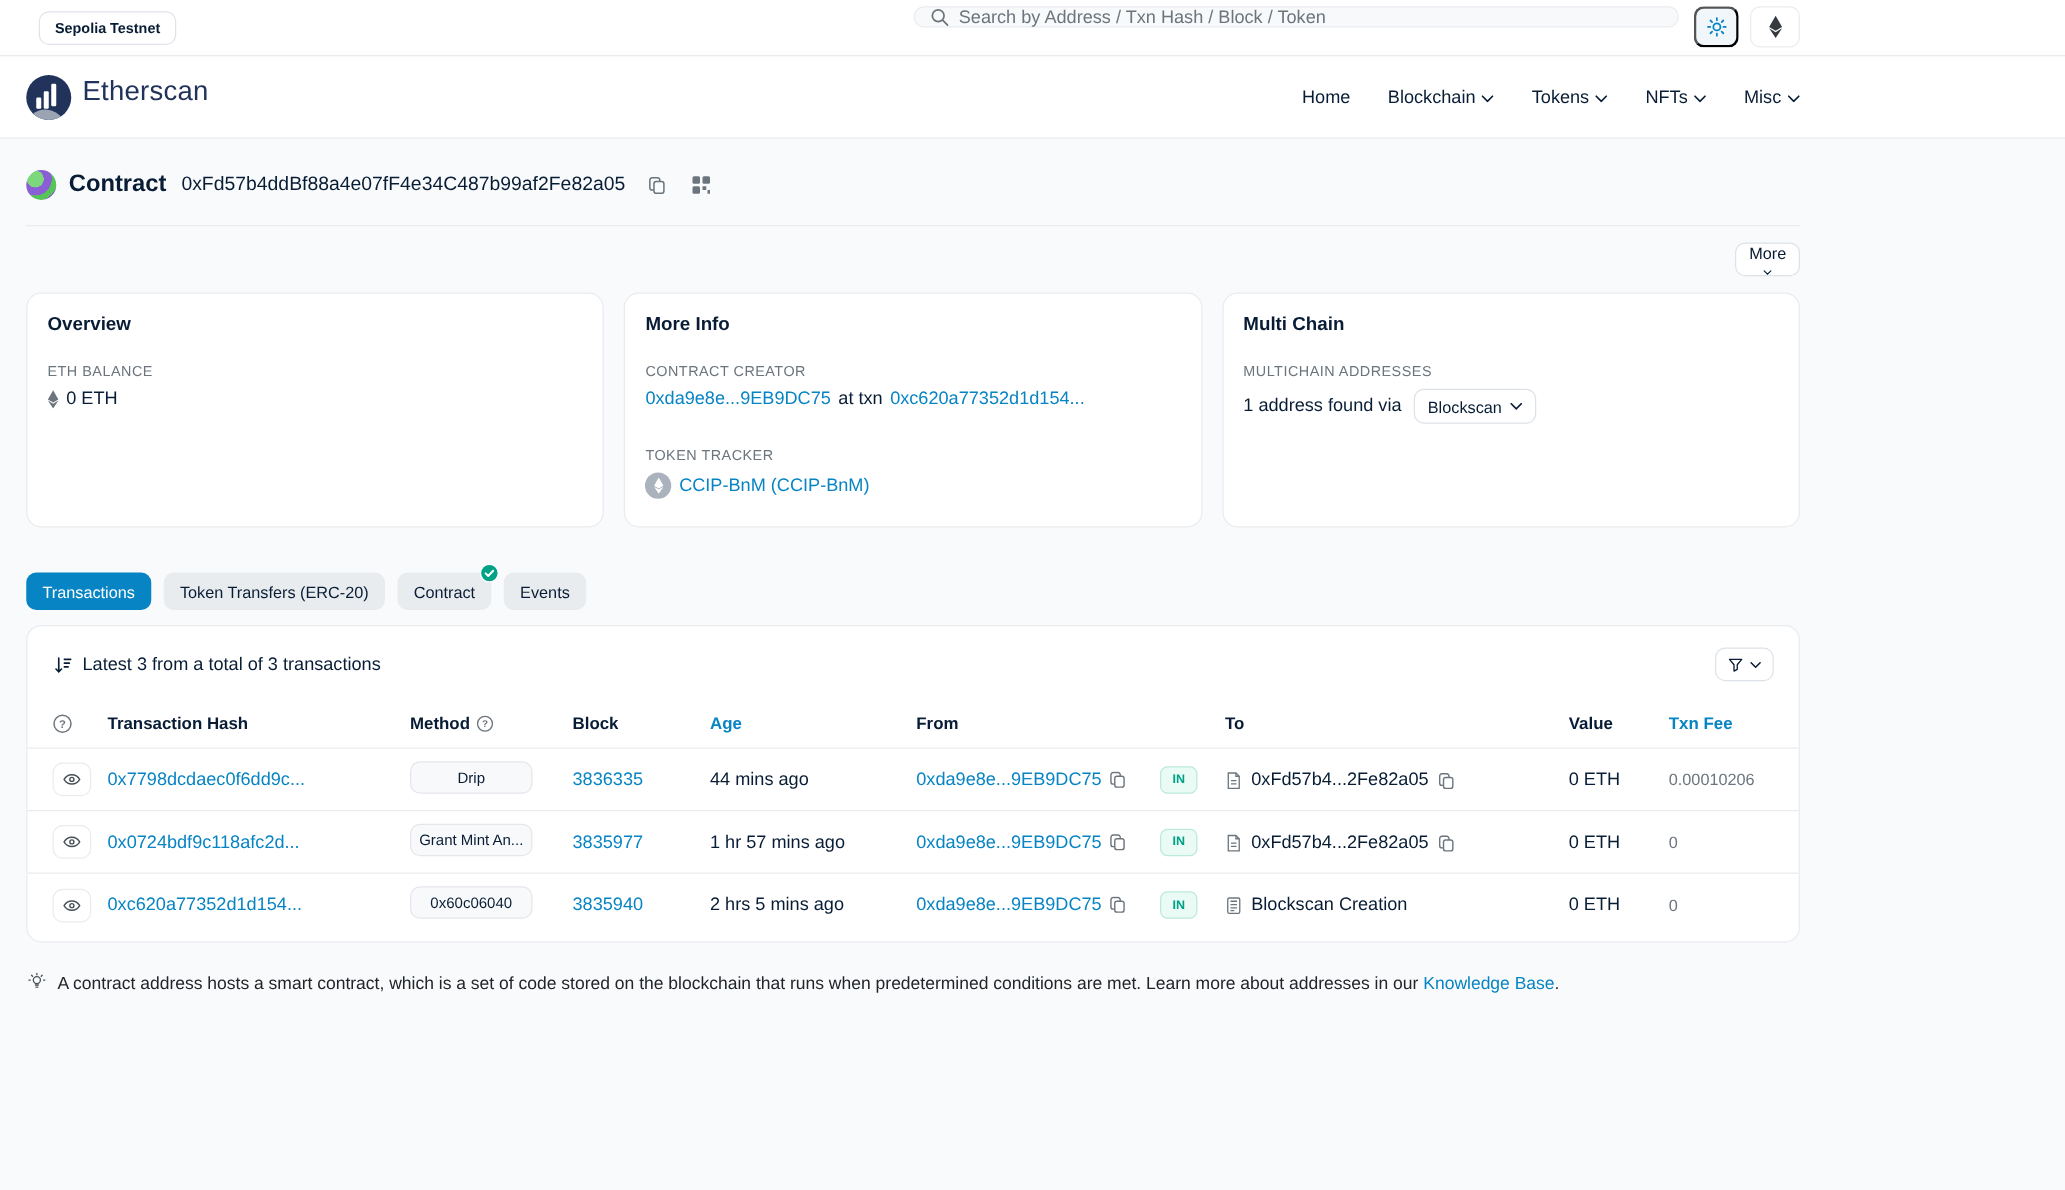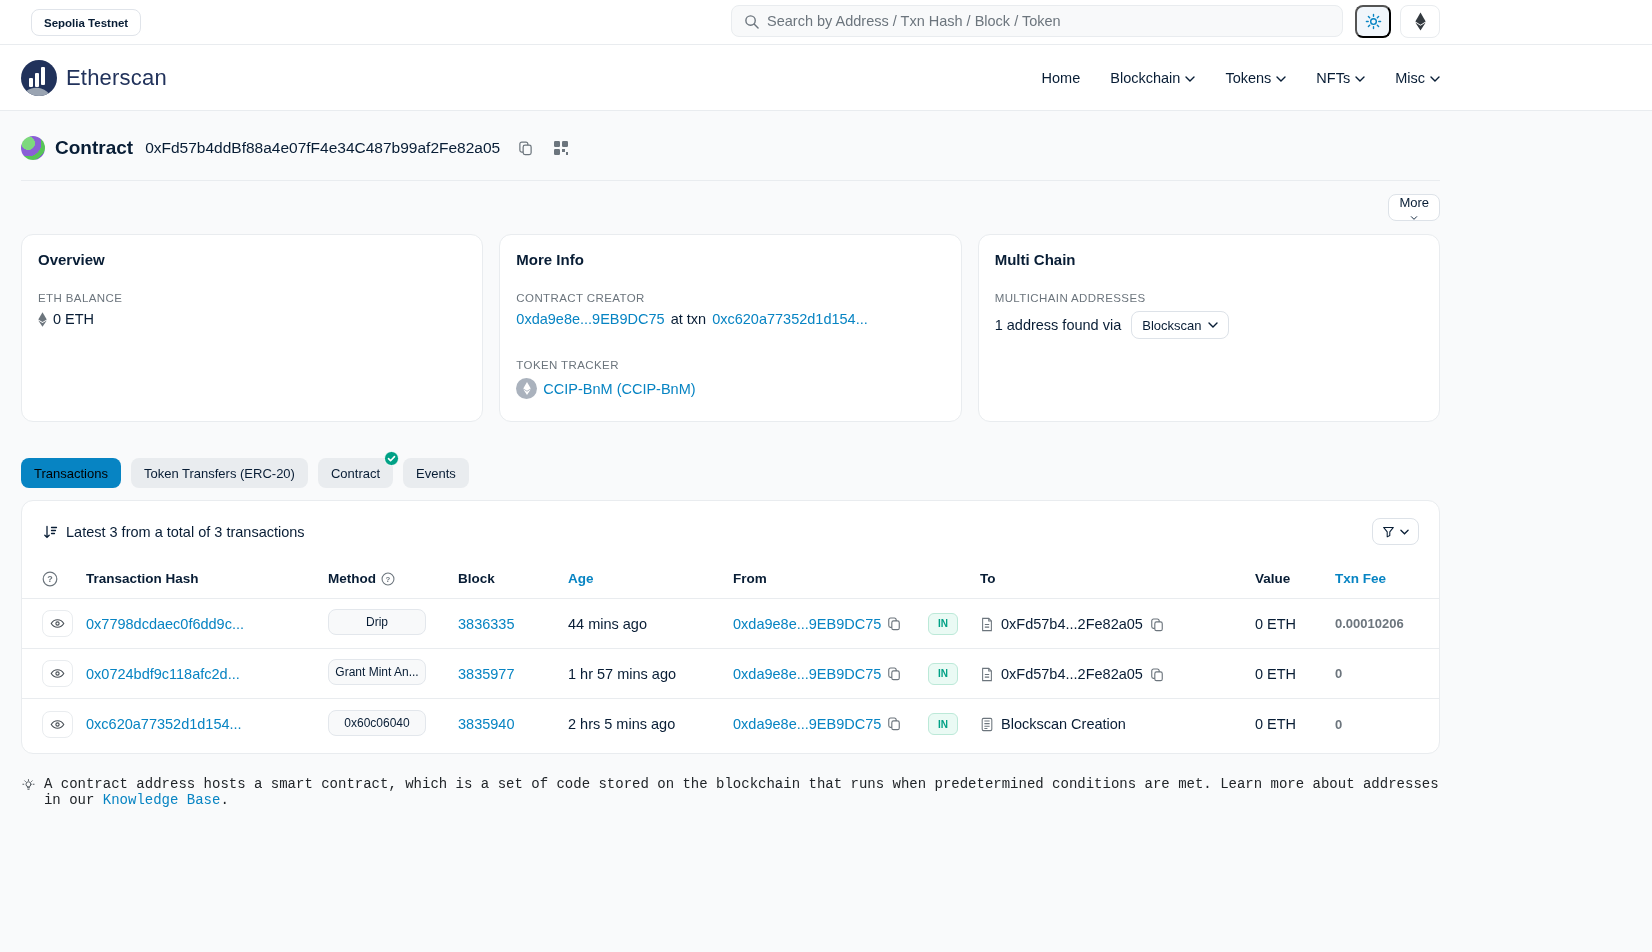--- a/index.html
+++ b/index.html
@@ -5,32 +5,32 @@
   * { margin:0; padding:0; box-sizing:border-box; }
   html,body { width:1652px; height:952px; background:#f9fafb; font-family:"Liberation Sans", sans-serif; color:#081d35; }
   a { text-decoration:none; }
   .link { color:#0784c3; cursor:pointer; }
   svg { display:block; }
 
   
   .topbar { position:relative; height:45px; background:#fff; border-bottom:1px solid #e9ecef; }
   .net-badge { position:absolute; left:31px; top:9px; height:27px; padding:0 12px; display:flex; align-items:center;
     border:1px solid #e0e4ea; border-radius:8px; background:#fff; font-size:11.5px; font-weight:700; color:#081d35; cursor:pointer; }
-  .search-wrap { position:absolute; left:731px; top:5px; width:612px; height:32px; background:#f8f9fa;
+  .search-wrap { position:absolute; left:731px; top:5px; width:612px; height:17px; background:#f8f9fa;
     border:1px solid #e9ecef; border-radius:8px; display:flex; align-items:center; padding:0 12px; gap:8px; }
   .search-wrap input { border:none; outline:none; background:transparent; flex:1; font-size:14.5px; color:#081d35;
     font-family:"Liberation Sans", sans-serif; }
   .search-wrap input::placeholder { color:#6c757d; }
   .icon-btn { position:absolute; top:5px; height:33px; border-radius:8px; display:flex; align-items:center; justify-content:center; cursor:pointer; }
   .theme-btn { left:1355px; width:36px; background:#f1f6fb; }
   .eth-btn  { left:1400px; width:40px; background:#fff; border:1px solid #e9ecef; }
 
   
   .header { height:66px; background:#fff; border-bottom:1px solid #e9ecef; display:flex; align-items:center; padding:0 212px 0 21px; }
-  .brand { display:flex; align-items:center; gap:9px; cursor:pointer; }
+  .brand { display:flex; gap:9px; cursor:pointer; }
   .logo-mark { width:36px; height:36px; border-radius:50%; background:#21325b; position:relative; overflow:hidden; }
   .logo-mark span { position:absolute; bottom:9px; width:4px; background:#fff; border-radius:1px; }
   .logo-mark .b1 { left:8px;  height:9px; }
   .logo-mark .b2 { left:14px; height:14px; }
   .logo-mark .b3 { left:20px; height:18px; bottom:11px;}
   .logo-mark .swoosh { position:absolute; left:-4px; bottom:-10px; width:34px; height:18px; background:#9aa4b2; border-radius:50% 50% 0 0/100% 100% 0 0; transform:rotate(-18deg); }
   .brand-name { font-size:22px; font-weight:500; color:#21325b; letter-spacing:.2px; }
   .nav { margin-left:auto; display:flex; align-items:center; gap:30px; }
   .nav-item { display:flex; align-items:center; gap:5px; font-size:14.5px; font-weight:500; color:#081d35; cursor:pointer; }
   .nav-item svg { margin-top:2px; }
@@ -57,21 +57,21 @@
   .field-row { display:flex; align-items:center; gap:6px; font-size:14.5px; }
   .section-gap { margin-top:32px; }
   .provider-btn { display:inline-flex; align-items:center; gap:7px; border:1px solid #dde2e8; border-radius:8px;
     background:#fff; height:28px; padding:0 10px; font-size:13px; color:#081d35; cursor:pointer; margin-left:4px; }
   .token-coin { width:21px; height:21px; border-radius:50%; background:#aab2bd; display:flex; align-items:center; justify-content:center; }
 
   
   .tabs { display:flex; gap:10px; margin:36px 0 12px 0; }
   .tab { position:relative; height:30px; padding:0 13px; border-radius:8px; background:#e9ecef; border:none;
     font-size:13px; font-weight:500; color:#081d35; cursor:pointer; font-family:"Liberation Sans", sans-serif; display:flex; align-items:center; }
-  .tab.active { background:#0784c3; color:#000000; }
+  .tab.active { background:#0784c3; color:#ffffff; }
   .tab-badge { position:absolute; top:-7px; right:-6px; }
 
   
   .tx-card { background:#fff; border:1px solid #e9ecef; border-radius:12px; padding-bottom:4px; }
   .tx-toolbar { display:flex; align-items:center; justify-content:space-between; padding:17px 20px 14px 20px; }
   .tx-summary { display:flex; align-items:center; gap:8px; font-size:14.5px; color:#081d35; }
   .filter-btn { display:flex; align-items:center; gap:5px; border:1px solid #dde2e8; background:#fff; border-radius:8px;
     height:27px; padding:0 9px; cursor:pointer; }
 
   .grid-row { display:grid; grid-template-columns:64px 242px 130px 110px 165px 195px 52px 275px 80px 1fr; align-items:center; }
@@ -84,28 +84,28 @@
   .eye-btn { width:31px; height:27px; border:1px solid #e9ecef; border-radius:8px; background:#fff; display:flex;
     align-items:center; justify-content:center; cursor:pointer; }
   .method-pill { display:inline-block; width:98px; padding:5px 6px; border:1px solid #e3e7ec; background:#f8f9fa;
     border-radius:8px; font-size:12px; color:#081d35; text-align:center; white-space:nowrap; overflow:hidden; cursor:default; }
   .hash-cell, .from-link { white-space:nowrap; overflow:hidden; text-overflow:ellipsis; }
   .from-cell { display:flex; align-items:center; gap:6px; }
   .copy-btn { background:none; border:none; cursor:pointer; padding:0; display:flex; }
   .dir-badge { display:inline-flex; align-items:center; justify-content:center; width:30px; height:22px;
     background:#eafaf4; border:1px solid #bce9d8; border-radius:6px; font-size:10px; font-weight:700; color:#00a186; }
   .to-cell { display:flex; align-items:flex-end; gap:7px; }
-  .fee { font-size:13px; color:#6c757d;font-weight:bold; }
+  .fee { font-size:13px; color:#6c757d; }
   .age-cell { color:#081d35; }
 
   .download-row { display:flex; justify-content:flex-end; align-items:center; gap:4px; padding:15px 0 0 0;
     font-size:12.5px; color:#495057; }
   .download-row .link { font-weight:700; display:inline-flex; align-items:center; gap:4px; }
 
-  .note-row { display:flex; align-items:flex-start; gap:8px; margin-top:22px; font-size:14px; color:#212529;font-family:Liberation Mono, monospace; }
+  .note-row { display:flex; align-items:flex-end; gap:8px; margin-top:22px; font-size:14px; color:#212529; }
 </style>
 </head>
 <body>
 
 <div class="topbar">
   <button class="net-badge">Sepolia Testnet</button>
 
   <div class="search-wrap">
     <span>
       <svg width="15" height="15" viewBox="0 0 16 16">

